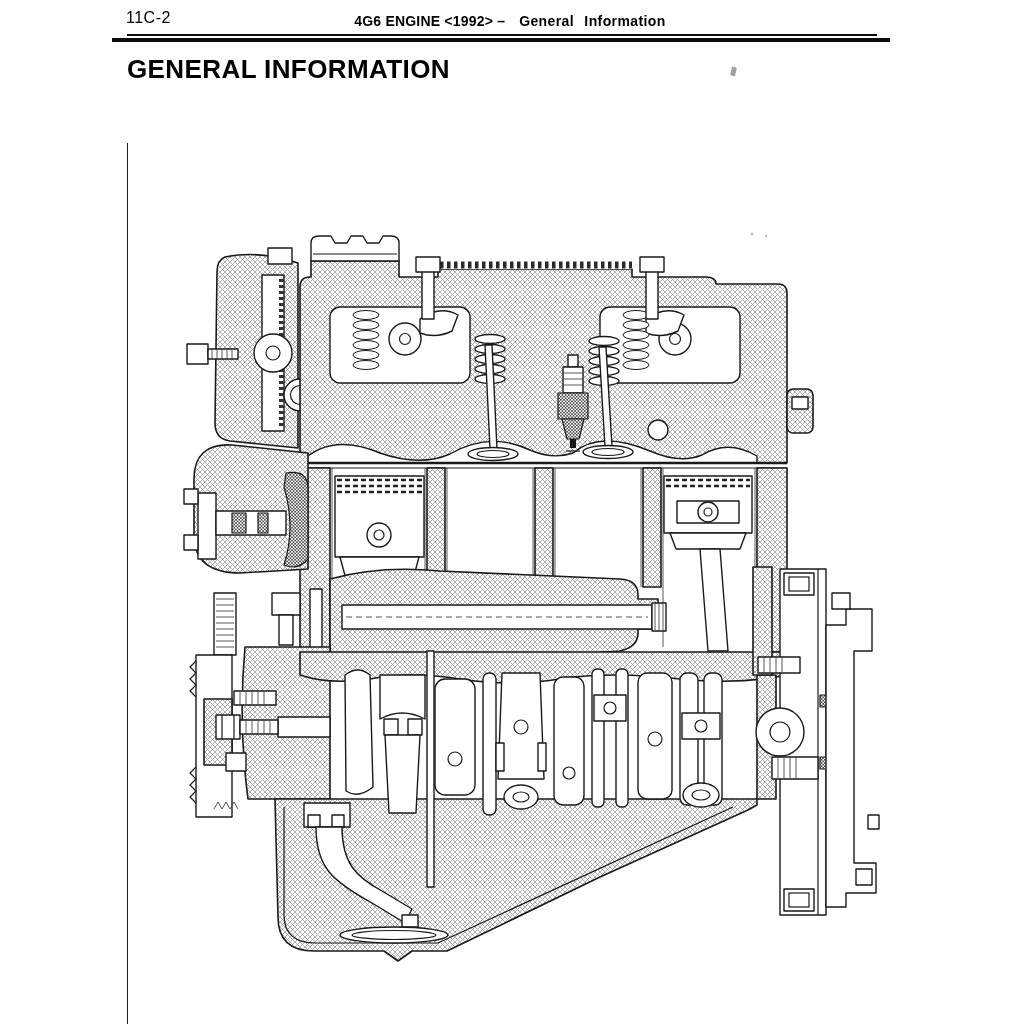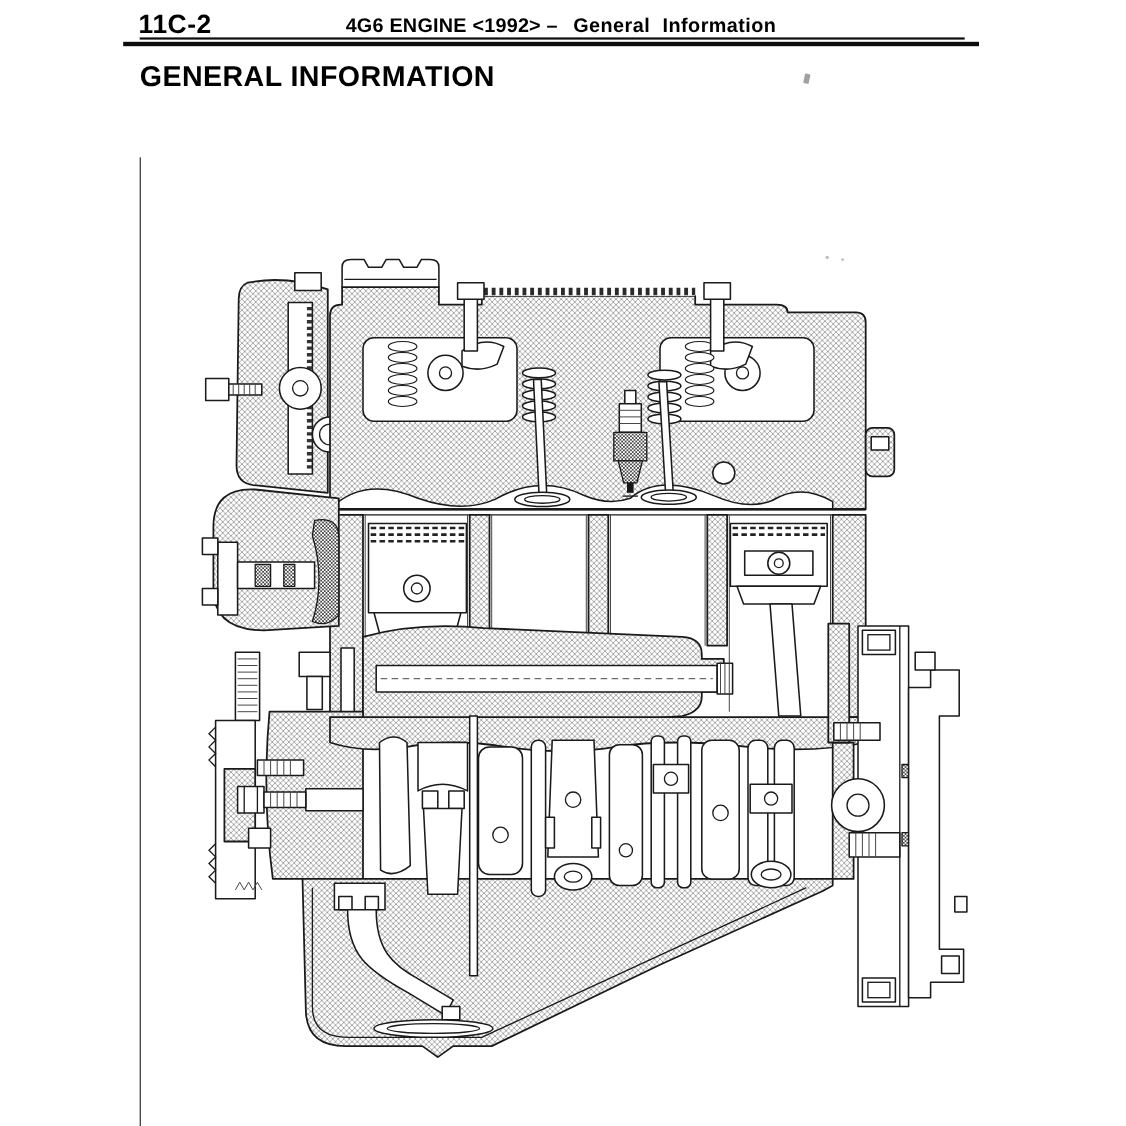--- a/index.html
+++ b/index.html
@@ -1,20 +1,20 @@
 <!DOCTYPE html>
 <html><head>
 <meta charset="utf-8">
 <style>
   html,body{margin:0;padding:0;background:#e8e8e8;}
   .page{position:relative;width:1024px;height:1024px;background:#ffffff;overflow:hidden;
         font-family:"Liberation Sans", sans-serif;color:#000;}
-  .page-code{position:absolute;left:126px;top:9px;font-size:24px;font-weight:bold;letter-spacing:.5px;}
+  .page-code{position:absolute;left:126px;top:9px;font-size:16px;font-weight:normal;letter-spacing:.5px;}
   .header-title{position:absolute;left:270px;top:13px;width:480px;text-align:center;
-        font-size:18px;font-weight:bold;white-space:nowrap;letter-spacing:.2px;}
+        font-size:14px;font-weight:bold;white-space:nowrap;letter-spacing:.2px;}
   .header-title .gap{display:inline-block;width:14px;}
   .header-title .chapter{letter-spacing:.4px;word-spacing:6px;}
   .rule-thin{position:absolute;left:127px;top:34px;width:750px;height:1.6px;background:#0d0d0d;}
   .rule-thick{position:absolute;left:112px;top:37.5px;width:778px;height:4.5px;background:#0d0d0d;}
   .h-section{position:absolute;left:127px;top:54px;margin:0;font-size:26px;font-weight:bold;letter-spacing:.4px;}
   .h-subsection{position:absolute;left:127px;top:90px;margin:0;font-size:16.5px;font-weight:bold;
         letter-spacing:.8px;word-spacing:9px;}
   .vrule{position:absolute;left:126.5px;top:143px;width:1.7px;height:881px;background:#1c1c1c;}
   .speck{position:absolute;left:731px;top:67px;width:5px;height:9px;background:#8a8a8a;
         transform:rotate(12deg);border-radius:1px;opacity:.8;}

